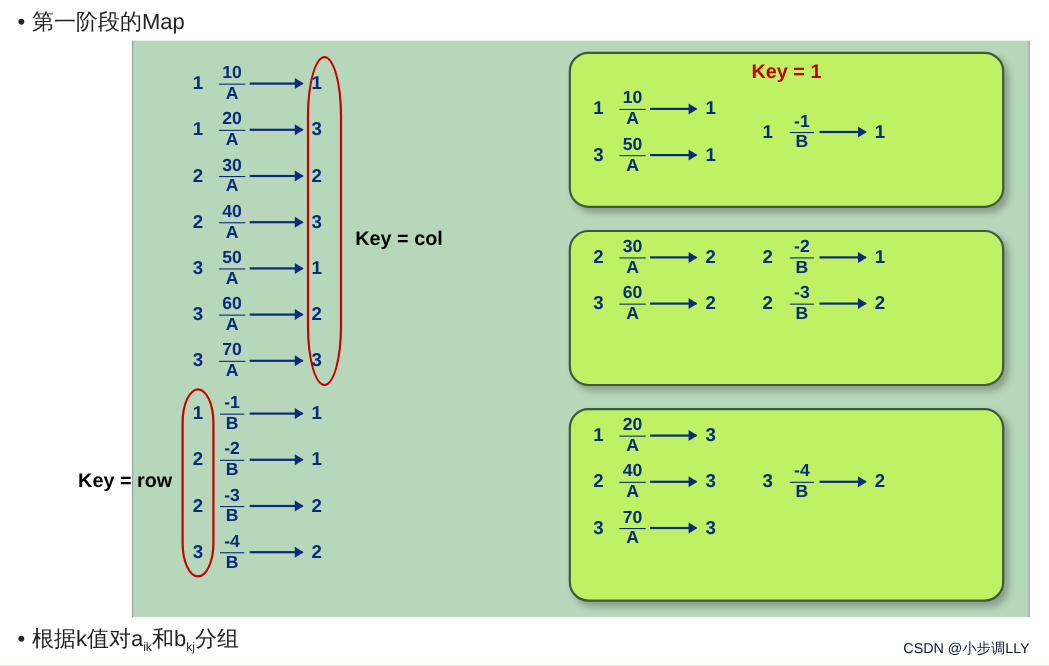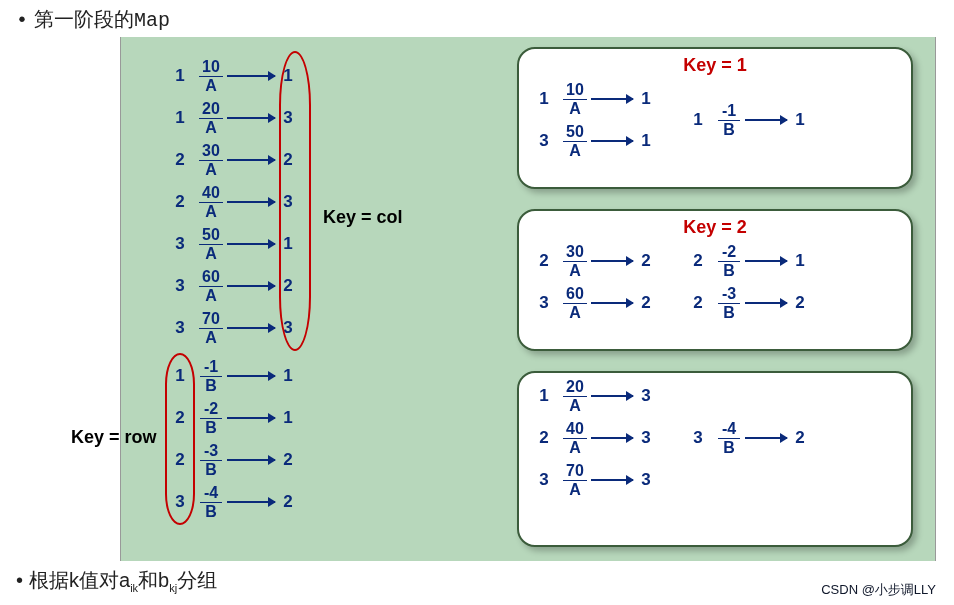--- a/index.html
+++ b/index.html
@@ -10,21 +10,21 @@
     width: 954px;
     height: 605px;
     background: #fff;
     position: relative;
   }
   .title-top, .title-bottom {
     font-size: 20px;
     color: #222;
     padding: 4px 16px;
   }
-  .title-top { margin-top: 2px; font-family: Liberation Mono, monospace; }
+  .title-top { margin-top: 2px; }
   .title-bottom { margin-top: 2px; }
   .bullet { margin-right: 6px; }
   .sub { font-size: 11px; vertical-align: sub; }
   .diagram {
     margin-left: 120px;
     margin-right: 20px;
     width: 816px;
     height: 524px;
     background: #b7d7bb;
     position: relative;
@@ -79,21 +79,21 @@
     border-bottom: 5px solid transparent;
   }
   .key-label {
     position: absolute;
     color: #000000;
     font-weight: bold;
     font-size: 18px;
   }
   .group-box {
     position: absolute;
-    background: #ffffff;
+    background: #bef264;
     border: 2px solid #3b5c3b;
     border-radius: 18px;
     box-shadow: 4px 4px 6px rgba(0,0,0,0.25);
   }
   .group-title {
     color: #c40000;
     font-weight: bold;
     font-size: 18px;
     text-align: center;
     margin-top: 6px;
@@ -272,21 +272,20 @@
               <span class="top">-1</span>
               <span class="bot">B</span>
             </span>
             <span class="arrow"></span>
             <span class="num-right">1</span>
           </div>
         </div>
       </div>
   </div>
   <div class="group-box" style="left:396px; top:172px; width:396px; height:142px;">
-    <div class="group-title">Key = 2</div>
     <div class="group-body">
         <div class="group-col" id="g2a">
           <div class="group-entry">
             <span class="num-left">2</span>
             <span class="frac">
               <span class="top">30</span>
               <span class="bot">A</span>
             </span>
             <span class="arrow"></span>
             <span class="num-right">2</span>

